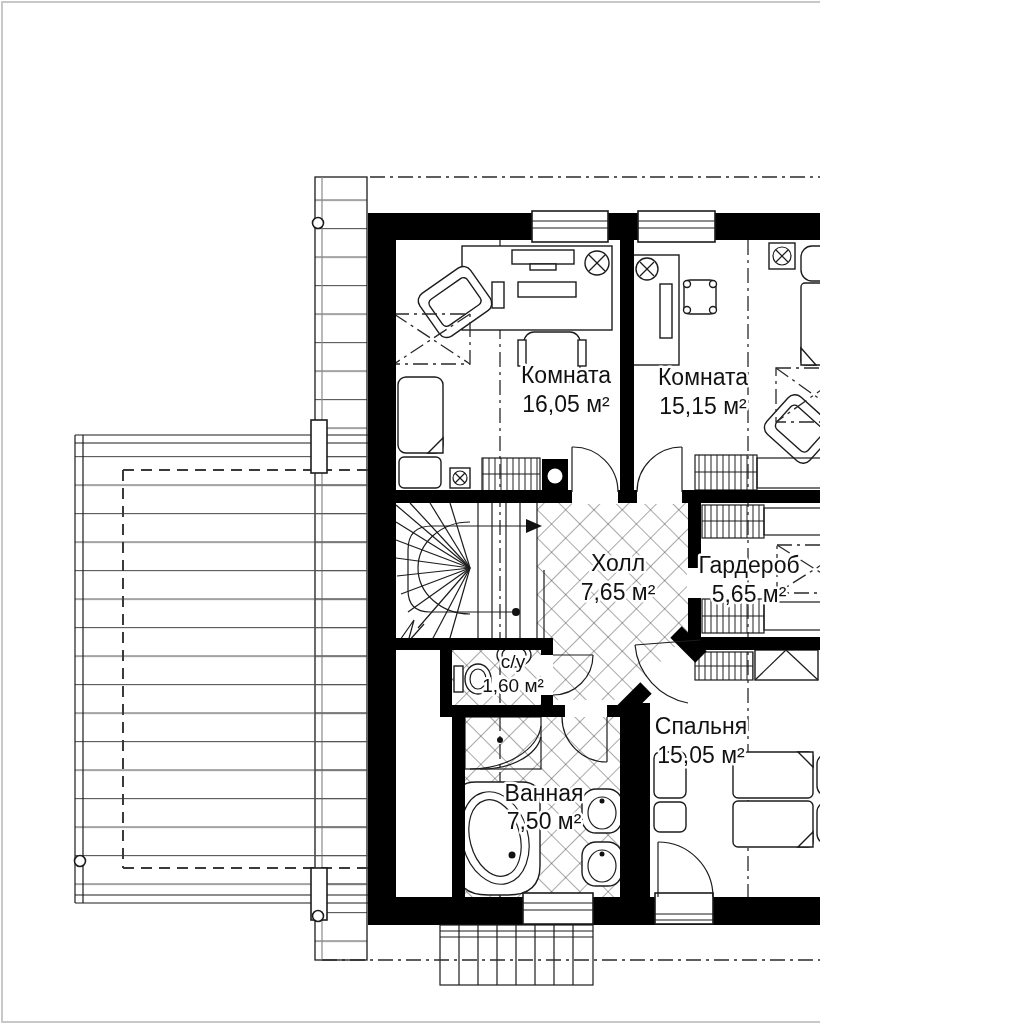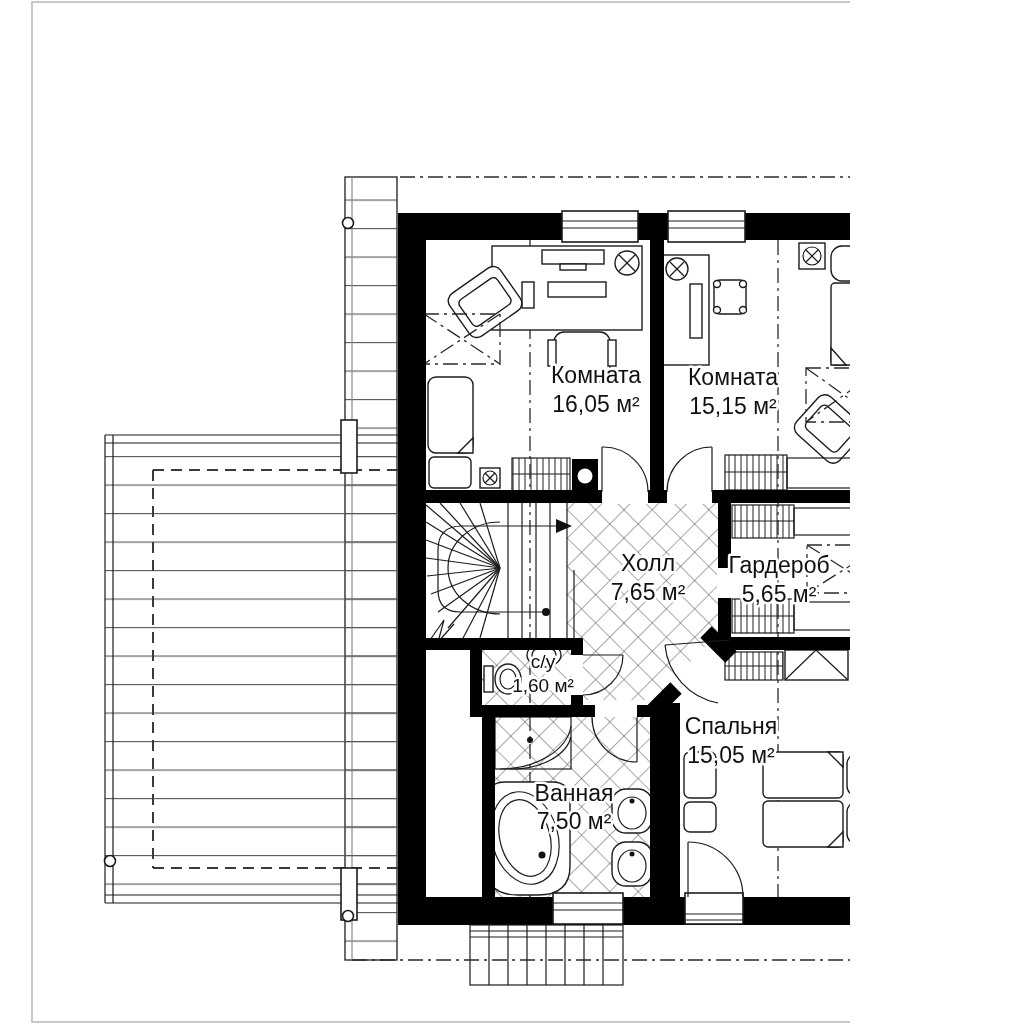--- a/index.html
+++ b/index.html
@@ -1,17 +1,17 @@
 <!DOCTYPE html>
 <html><head>
 <meta charset="utf-8">
 <style>
   html,body{margin:0;padding:0;background:#fff;}
   .stage{position:relative;width:820px;height:1024px;background:#ffffff;overflow:hidden;
-         font-family:"Liberation Sans",sans-serif;padding-left:30px;}
+         font-family:"Liberation Sans",sans-serif;}
   svg{display:block}
   .room-name,.room-area{font-family:"Liberation Sans",sans-serif;fill:#111;
       paint-order:stroke;stroke:#ffffff;stroke-width:5px;stroke-linejoin:round;
       text-anchor:middle;font-size:23px;}
   .small-label{font-size:19px;}
   .wall{fill:#000;}
   .thin{stroke:#1c1c1c;stroke-width:1.2;fill:none;}
   .thin2{stroke:#1c1c1c;stroke-width:1.6;fill:#fff;}
   .furn{stroke:#1c1c1c;stroke-width:1.4;fill:#fff;}
   .dashdot{stroke:#2a2a2a;stroke-width:1.3;fill:none;stroke-dasharray:15 5 3 5;}

